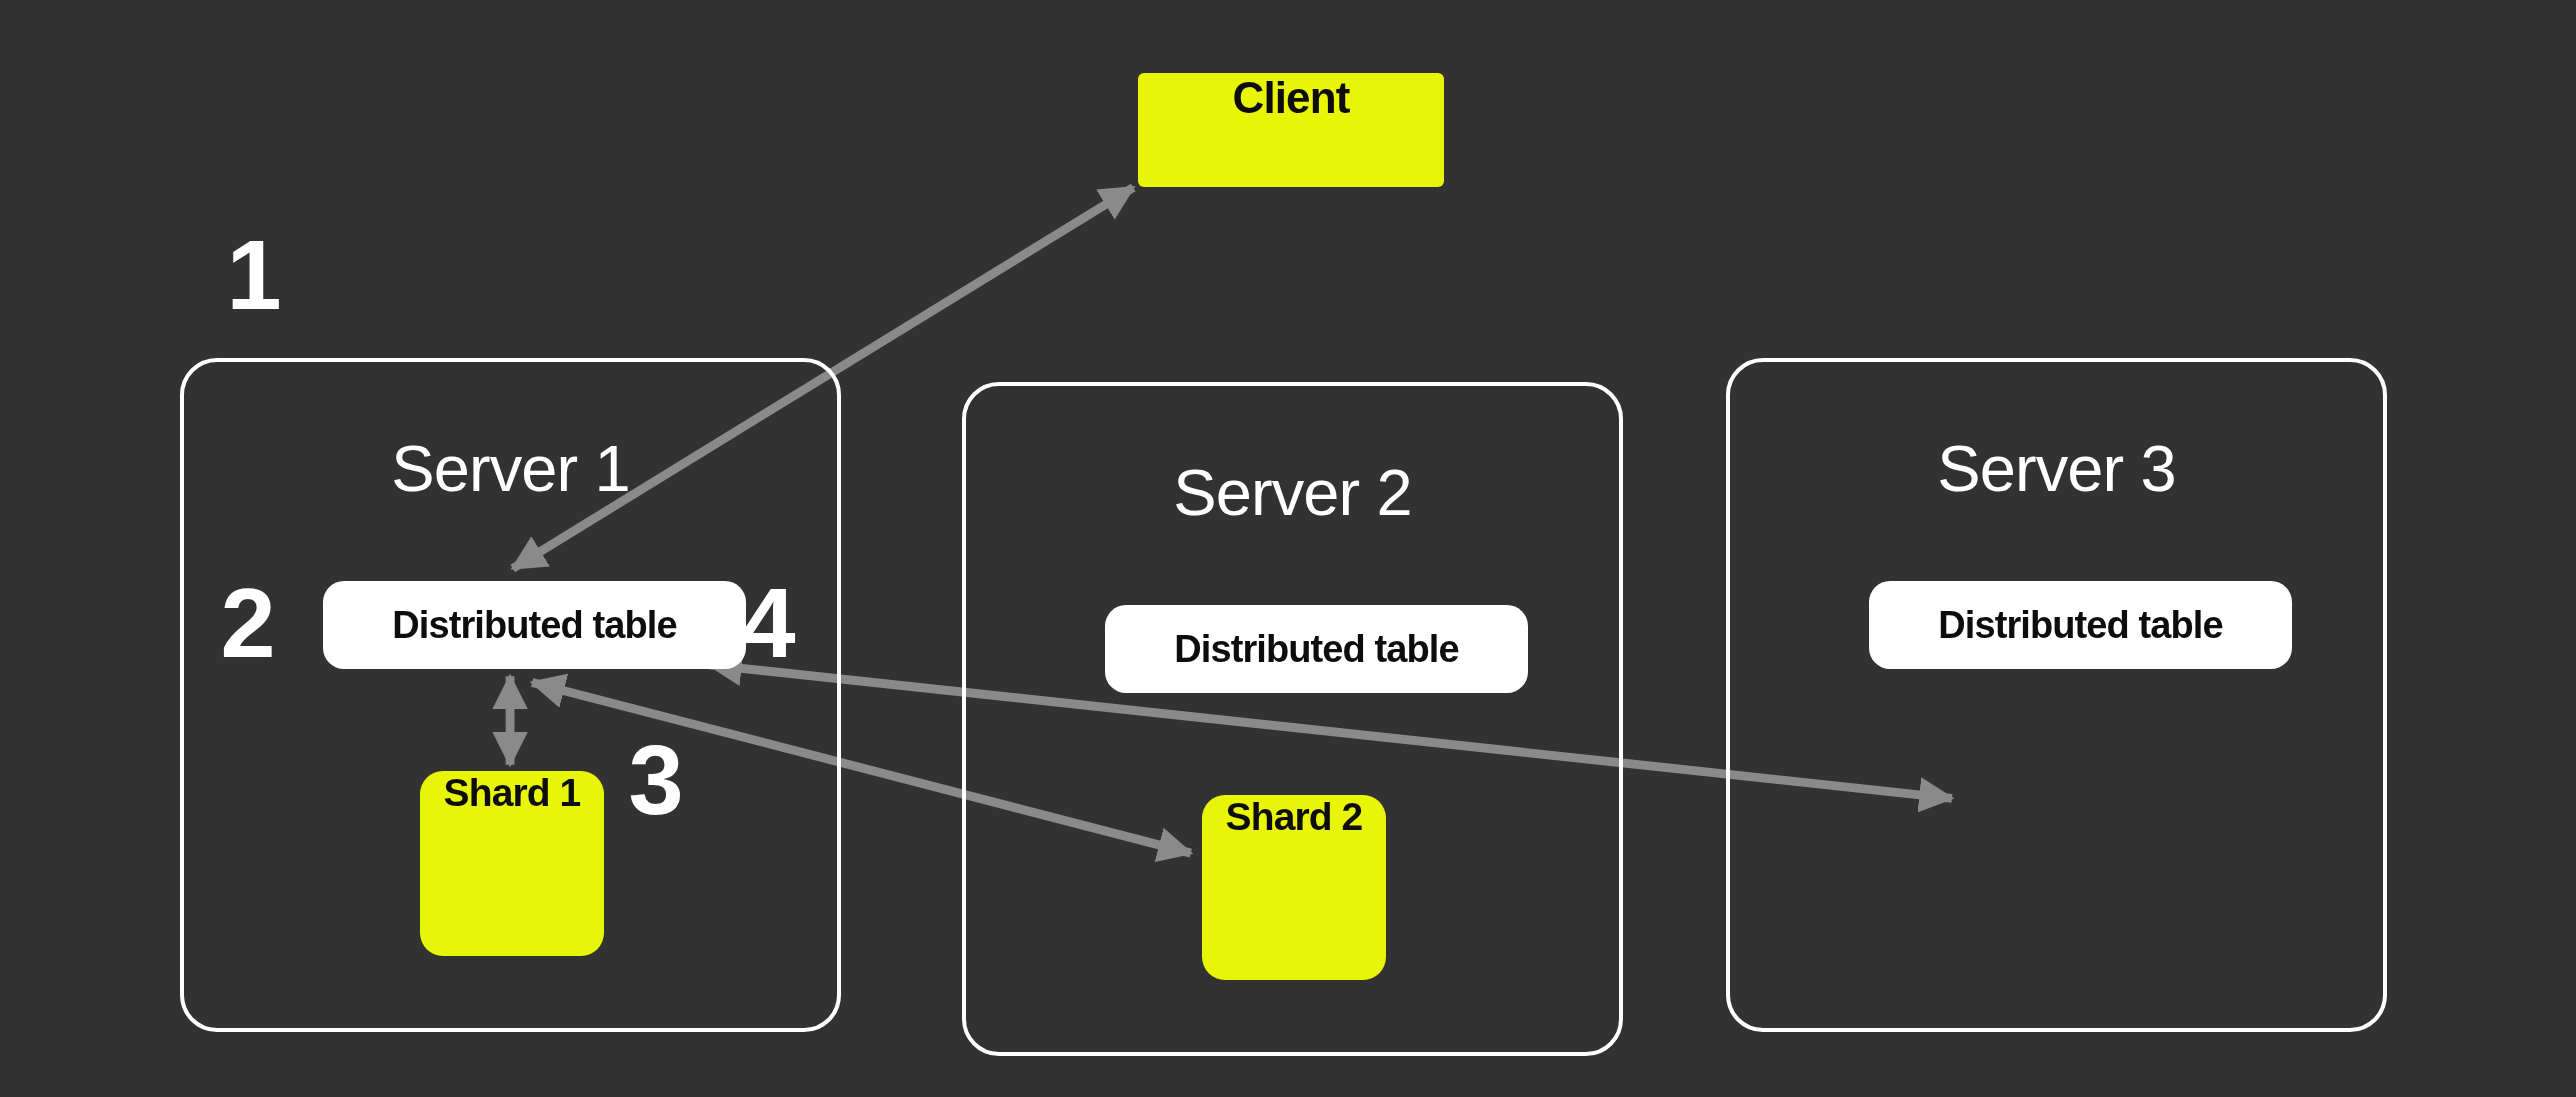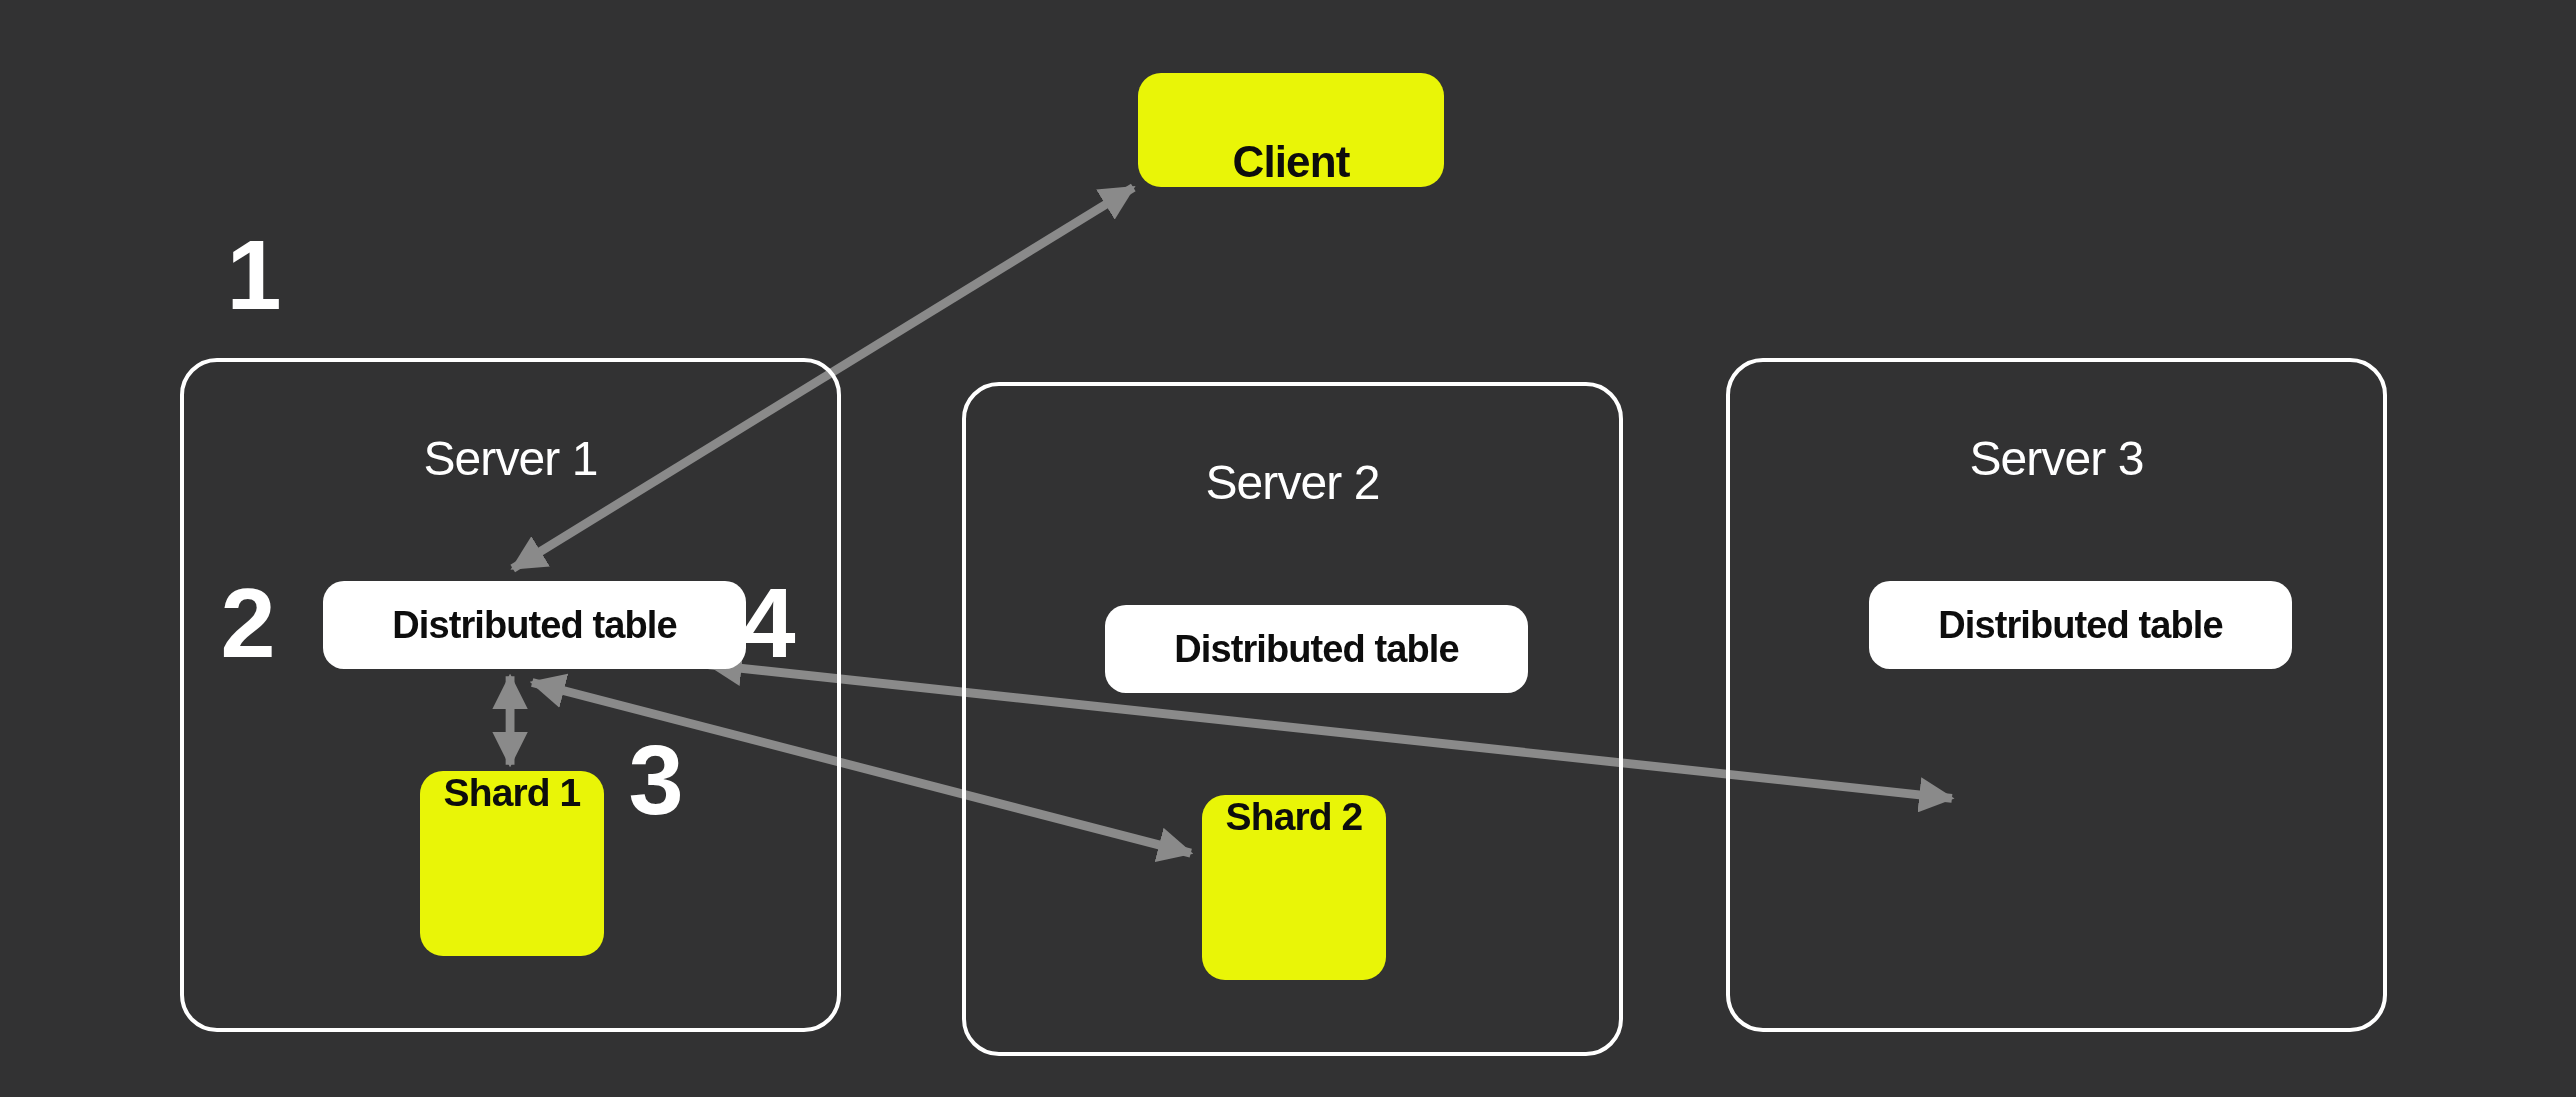--- a/index.html
+++ b/index.html
@@ -24,21 +24,21 @@
     border: 4.4px solid #ffffff;
     border-radius: 37px;
     box-sizing: border-box;
   }
   .server-title {
     position: absolute;
     left: 0; top: 69px;
     width: 100%;
     text-align: center;
     color: #ffffff;
-    font-size: 48px;
+    font-size: 65px;
     font-weight: 500;
     letter-spacing: -0.9px;
   }
   .table-box {
     position: absolute;
     left: 139px; top: 219px;
     width: 423px; height: 88px;
     background: #ffffff;
     border-radius: 21px;
     display: flex; align-items: center; justify-content: center;
@@ -57,22 +57,22 @@
     color: #0d0d0d;
     font-size: 39px;
     font-weight: bold;
     letter-spacing: -0.9px;
   }
   .client-box {
     position: absolute;
     left: 1138px; top: 73px;
     width: 306px; height: 114px;
     background: #e9f507;
-    border-radius: 23px;
-    display: flex; align-items: flex-end; justify-content: center;
+    border-radius: 6px;
+    display: flex; align-items: flex-start; justify-content: center;
     color: #0d0d0d;
     font-size: 44px;
     font-weight: bold;
     letter-spacing: -0.9px;
   }
   .step-digit {
     position: absolute;
     width: 110px;
     text-align: center;
     color: #ffffff;

